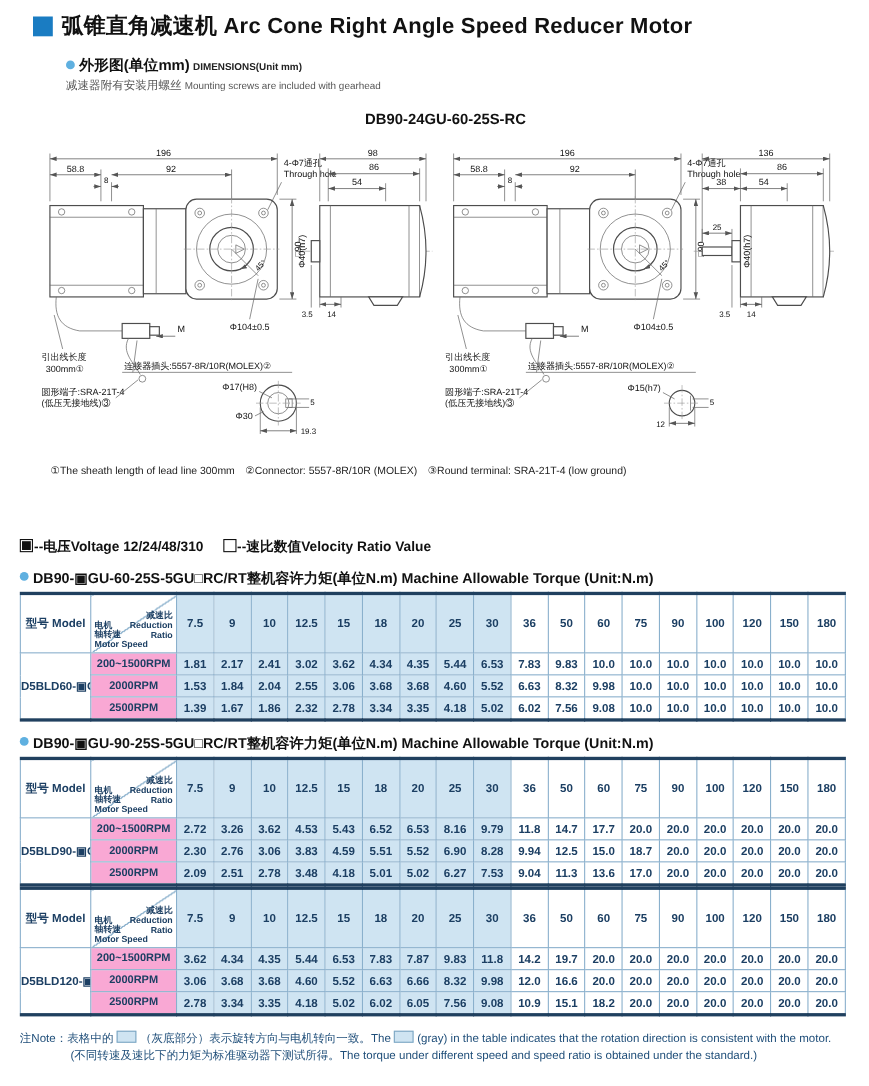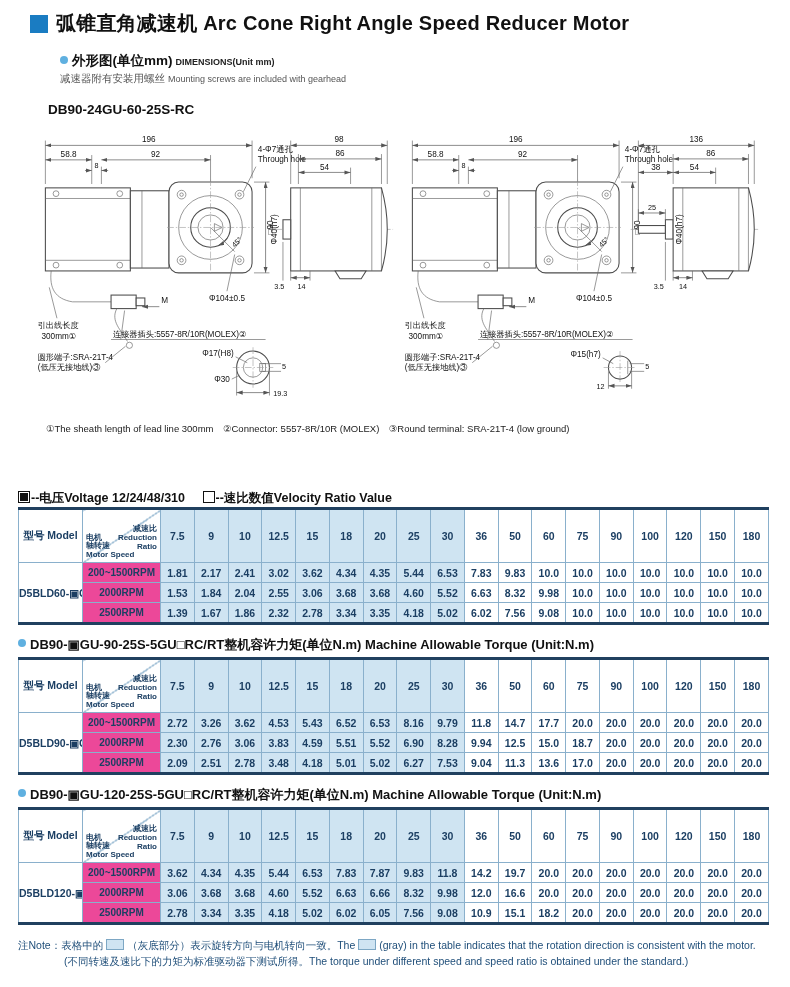--- a/index.html
+++ b/index.html
@@ -10,21 +10,21 @@
   .hdr{display:flex;align-items:center;gap:8px;padding:10px 0 0 30px;}
   .hdr .sq{width:18px;height:18px;background:#1a7cc2;flex:0 0 auto;}
   .hdr .t{font-size:20px;font-weight:bold;letter-spacing:.2px;}
 
   .subhead{padding:14px 0 0 60px;}
   .bullet{display:inline-block;width:8px;height:8px;border-radius:50%;background:#5fb0e0;margin-right:4px;vertical-align:1px;}
   .subhead .cn{font-size:13.5px;font-weight:bold;text-align:center;}
   .subhead .en{font-size:9px;font-weight:bold;color:#222;margin-left:3px;}
   .subnote{padding:2px 0 0 60px;font-size:10.5px;color:#555;}
   .subnote .en{font-size:9px;margin-left:3px;text-align:center;}
-  .modelcode{padding:16px 0 0 48px;font-size:13.5px;font-weight:bold;}
+  .modelcode{padding:16px 0 0 48px;font-size:13.5px;font-weight:bold;text-align:center;}
 
   
   .draw-wrap{display:flex;margin:6px 0 0 28px;}
   svg{display:block;}
   .ol{fill:#fff;stroke:#4d4d4d;stroke-width:1.1;}
   .tn{stroke:#6a6a6a;stroke-width:.7;fill:none;}
   .dim{stroke:#555;stroke-width:.7;fill:none;}
   .cl{stroke:#999;stroke-width:.6;stroke-dasharray:7 2 1.5 2;fill:none;}
   svg text{font-size:8.5px;fill:#111;font-family:"Liberation Sans",sans-serif;}
   svg text.sm{font-size:7.5px;}
@@ -39,21 +39,21 @@
   
   .tbl-title{margin:11px 0 3px 18px;font-size:13px;font-weight:bold;}
   .tbl-title .bullet{vertical-align:2px;}
   .tt{border-collapse:collapse;table-layout:fixed;width:751px;margin-left:18px;
       font-size:10.5px;font-weight:bold;color:#1c3f63;
       border-top:3px solid #20405f;border-bottom:3px solid #20405f;}
   .tt th,.tt td{border:1px solid #8ab0cc;text-align:center;padding:0;height:19px;overflow:hidden;white-space:nowrap;}
   .tt thead th{height:52px;}
   .tt .shaded{background:#cfe4f2;}
   .tt th.mh{font-size:10.5px;}
-  .tt th.scell{font-size:10px;font-weight:bold;background:#ec4899;}
+  .tt th.scell{font-size:10px;font-weight:bold;background:#f9a8d4;}
   .tt td.mcell{font-size:10.5px;background:#fff;}
   .tt th.diag{position:relative;font-size:8px;line-height:1.1;background-image:linear-gradient(to bottom right,transparent calc(50% - .6px),#8ab0cc calc(50% - .6px),#8ab0cc calc(50% + .6px),transparent calc(50% + .6px));}
   .d-top{position:absolute;top:15px;right:3px;text-align:right;}
   .d-bot{position:absolute;bottom:2px;left:3px;text-align:left;}
 
   
   .note{margin:12px 0 0 18px;font-size:10.5px;color:#1f4e79;line-height:1.55;}
   .note .l2{margin-left:46px;}
   .swatch{display:inline-block;width:16px;height:9px;background:#cfe4f2;border:1px solid #7da7c4;vertical-align:-1px;margin:0 3px;}
 </style>
@@ -330,20 +330,23 @@
   </div>
 
   <div class="footnote">①The sheath length of lead line 300mm　②Connector: 5557-8R/10R (MOLEX)　③Round terminal: SRA-21T-4 (low ground)</div>
 
   <div class="legend">
     <span class="box-sym filled"></span><span>--电压Voltage 12/24/48/310</span><span class="gap2"></span>
     <span class="box-sym"></span><span>--速比数值Velocity Ratio Value</span>
   </div>
 
   <section>
+    <div class="tbl-title">
+      <span class="bullet"></span><span>DB90-▣GU-60-25S-5GU□RC/RT整机容许力矩(单位N.m) Machine Allowable Torque (Unit:N.m)</span>
+    </div>
     <div class="torque-table">
         <table class="tt">
           <colgroup>
             <col style="width: 64px;">
             <col style="width: 78px;">
             <col>
             <col>
             <col>
             <col>
             <col>
@@ -593,23 +596,20 @@
               <td>20.0</td>
               <td>20.0</td>
               <td>20.0</td>
             </tr>
           </tbody>
         </table>
       </div>
   </section>
 
   <section>
-    <div class="tbl-title">
-      <span class="bullet"></span><span>DB90-▣GU-120-25S-5GU□RC/RT整机容许力矩(单位N.m) Machine Allowable Torque (Unit:N.m)</span>
-    </div>
     <div class="torque-table">
         <table class="tt">
           <colgroup>
             <col style="width: 64px;">
             <col style="width: 78px;">
             <col>
             <col>
             <col>
             <col>
             <col>

